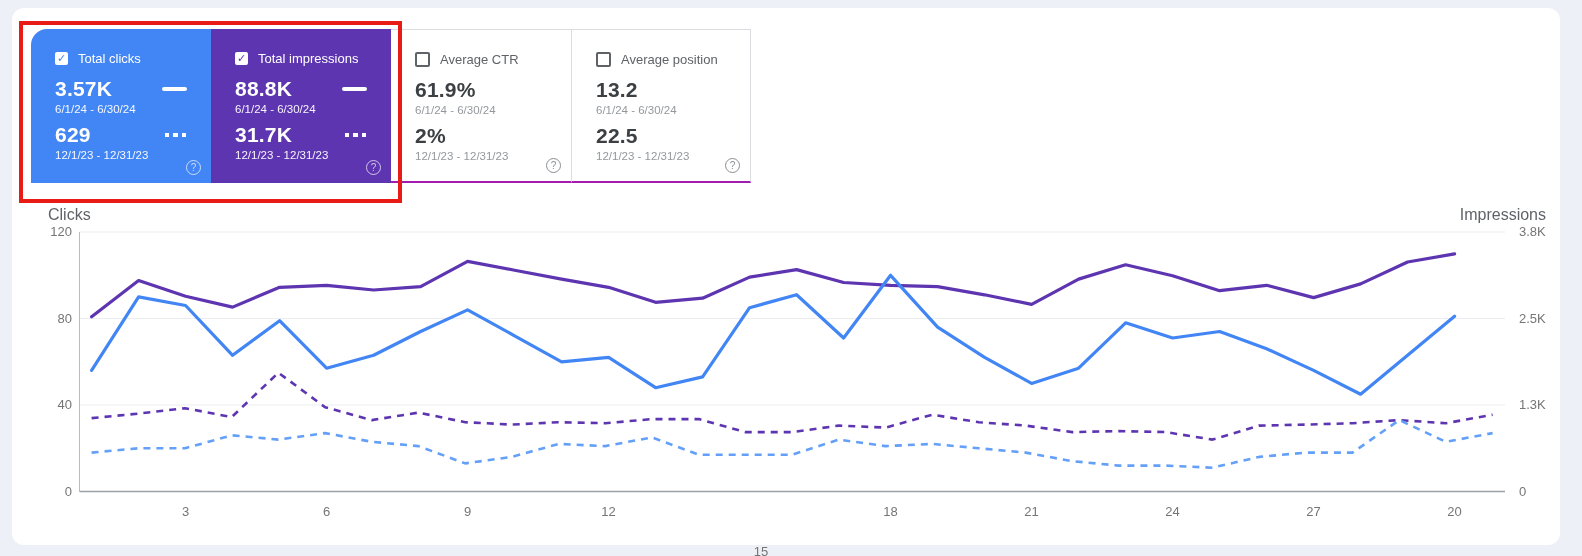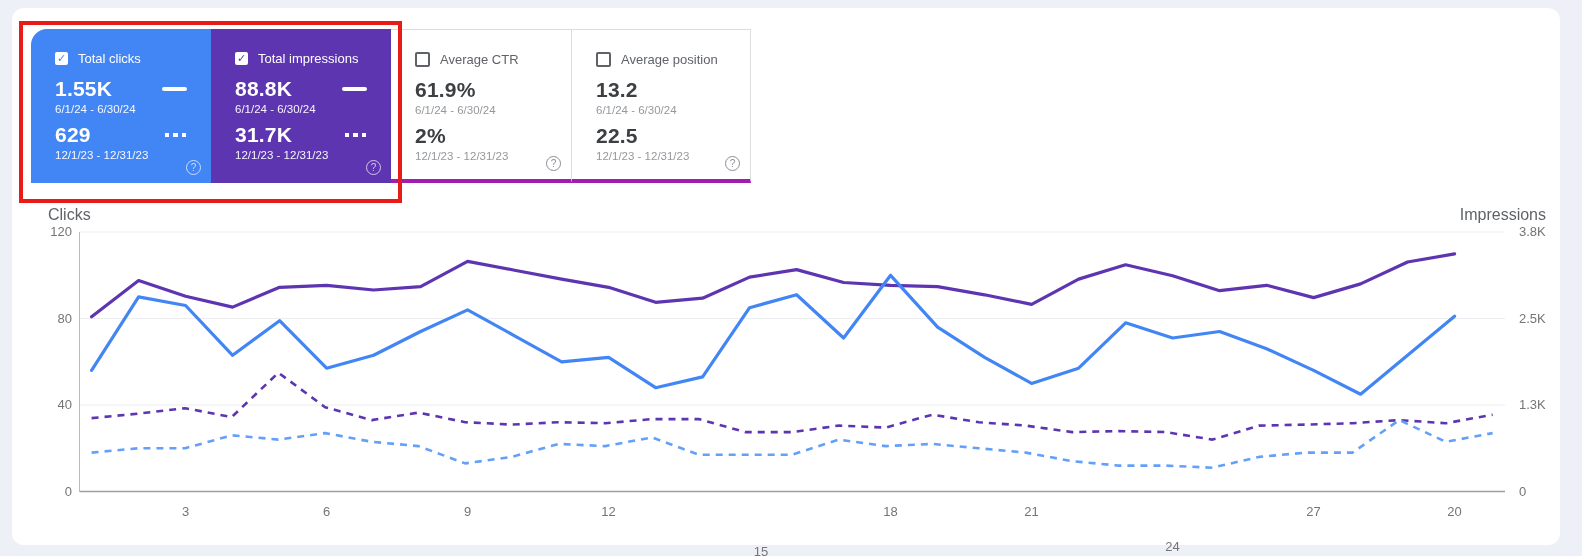--- a/index.html
+++ b/index.html
@@ -11,21 +11,21 @@
   }
   .panel{
     position:absolute;left:12px;top:8px;width:1548px;height:537px;
     background:#ffffff;border-radius:12px;
   }
   
   .cards{position:absolute;left:31px;top:29px;display:flex;z-index:2;}
   .card{width:180px;height:154px;box-sizing:border-box;padding:22px 24px 0 24px;position:relative;cursor:pointer;}
   .card-blue{background:#4285f4;color:#fff;border-top-left-radius:16px;}
   .card-purple{background:#5e35b1;color:#fff;}
-  .card-white{background:#fff;color:#5f6368;border-top:1px solid #dadce0;border-bottom:4px solid #a21caf;}
+  .card-white{background:#fff;color:#5f6368;border-top:1px solid #dadce0;border-bottom:2px solid #a21caf;}
   .card-pos{border-left:1px solid #dadce0;border-right:1px solid #dadce0;}
   .cb-row{display:flex;align-items:center;gap:10px;margin-bottom:12px;}
   .cb{width:13px;height:13px;border-radius:2px;flex:0 0 auto;display:flex;align-items:center;justify-content:center;}
   .cb-checked{background:#fff;}
   .cb-checked .check{font-size:11px;font-weight:bold;line-height:1;}
   .card-blue .check{color:#4285f4;}
   .card-purple .check{color:#5e35b1;}
   .cb-unchecked{background:#fff;border:2px solid #5f6368;width:11px;height:11px;}
   .cb-label{font-size:13px;white-space:nowrap;}
   .card-white .cb-label{color:#5f6368;}
@@ -67,21 +67,21 @@
 <div class="cards">
 
   <div class="card card-blue">
     <div class="cb-row">
       <span class="cb cb-checked">
           <span class="check">✓</span>
         </span>
       <span class="cb-label">Total clicks</span>
     </div>
     <div class="val-row">
-      <span class="val">1.55K</span>
+      <span class="val">3.57K</span>
       <span class="dash-solid"></span>
     </div>
     <div class="date">6/1/24 - 6/30/24</div>
     <div class="val-row">
       <span class="val">629</span>
       <span class="dash-dotted"></span>
     </div>
     <div class="date">12/1/23 - 12/31/23</div>
     <span class="help">?</span>
   </div>
@@ -155,21 +155,21 @@
     <div class="tick tick-right" style="top: 224px;">3.8K</div>
   </div>
 <div id="ticks-x">
     <div class="tick tick-x" style="left: 163.6px;">3</div>
     <div class="tick tick-x" style="left: 304.6px;">6</div>
     <div class="tick tick-x" style="left: 445.6px;">9</div>
     <div class="tick tick-x" style="left: 586.6px;">12</div>
     <div class="tick tick-x" style="left: 739px; margin-top: 40px;">15</div>
     <div class="tick tick-x" style="left: 868.6px;">18</div>
     <div class="tick tick-x" style="left: 1009.6px;">21</div>
-    <div class="tick tick-x" style="left: 1150.6px; margin-top: 35px;">24</div>
+    <div class="tick tick-x" style="left: 1150.6px;">24</div>
     <div class="tick tick-x" style="left: 1291.6px;">27</div>
     <div class="tick tick-x" style="left: 1432.6px;">20</div>
   </div>
 
 <svg id="chart-svg" width="1582" height="556">
     <line x1="79.5" y1="405" x2="1505" y2="405" stroke="#ebedf0" stroke-width="1"></line>
     <line x1="79.5" y1="318.5" x2="1505" y2="318.5" stroke="#ebedf0" stroke-width="1"></line>
     <line x1="79.5" y1="232" x2="1505" y2="232" stroke="#ebedf0" stroke-width="1"></line>
     <line x1="79.5" y1="232" x2="79.5" y2="491.5" stroke="#b8bcc2" stroke-width="1"></line>
     <line x1="79.5" y1="491.5" x2="1505" y2="491.5" stroke="#9aa0a6" stroke-width="1.3"></line>

